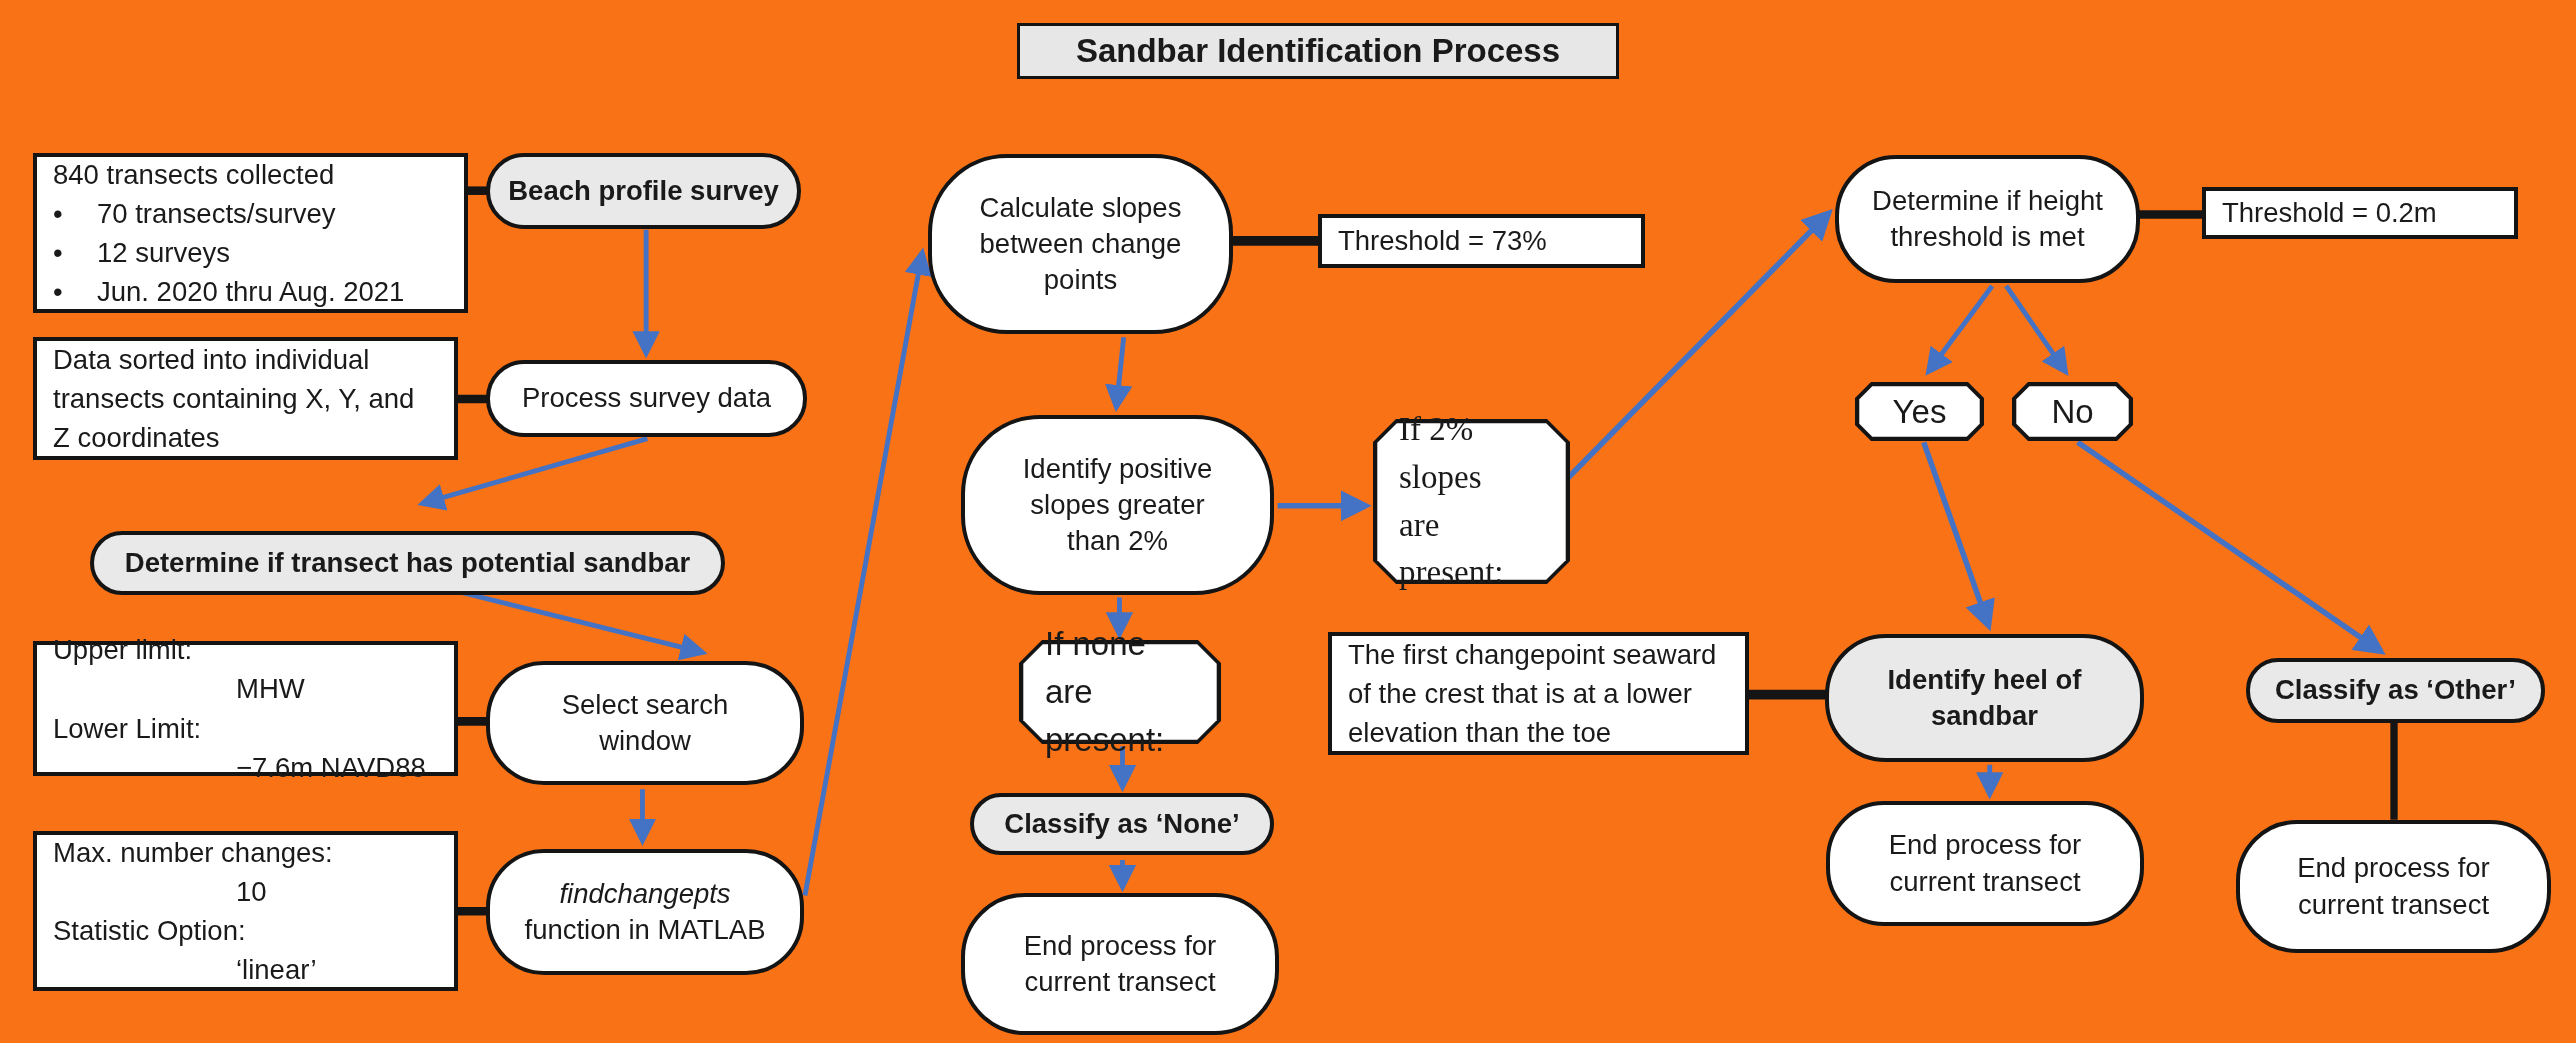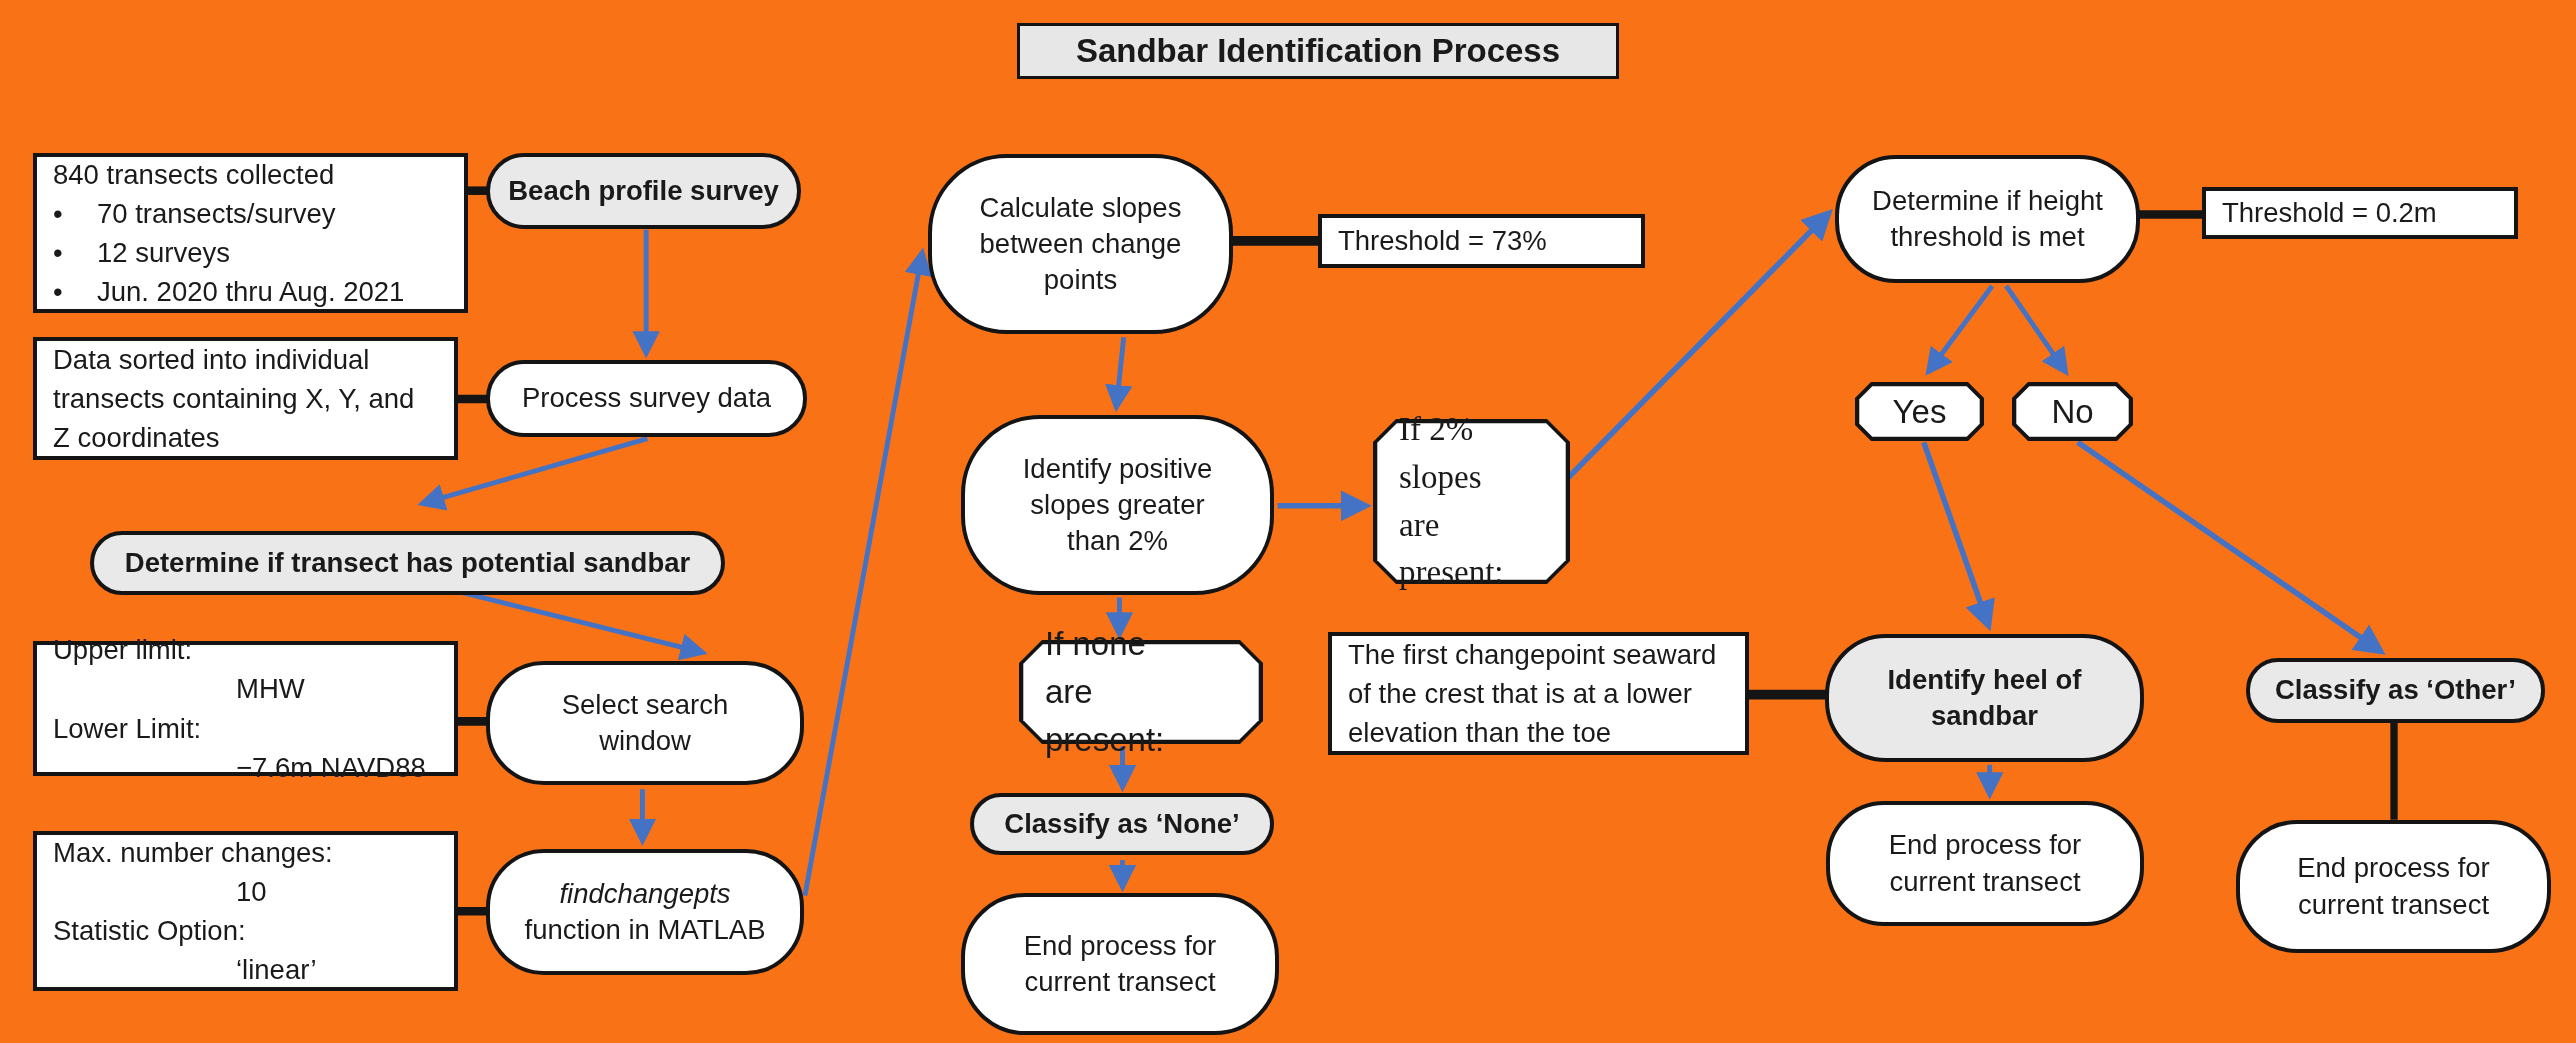--- a/index.html
+++ b/index.html
@@ -139,21 +139,21 @@
   </div>
 
   <div class="oct big" style="left:1373px;top:419px;width:197px;height:165px;">
     <div class="ob"></div>
     <div class="of"></div>
     <div class="ot" style="padding-left:26px;">
       <span style="width:131px;font-family:Liberation Serif, serif;">If 2% slopes are present:</span>
     </div>
   </div>
 
-  <div class="oct big" style="left:1019px;top:640px;width:202px;height:104px;padding-left:42px;">
+  <div class="oct big" style="left:1019px;top:640px;width:202px;height:104px;">
     <div class="ob"></div>
     <div class="of"></div>
     <div class="ot" style="padding-left:26px;">
       <span style="width:150px;">If none are present:</span>
     </div>
   </div>
 
   <div class="node gray" style="left:970px;top:793px;width:304px;height:62px;border-radius:32px;">
     <span>Classify as ‘None’</span>
   </div>

